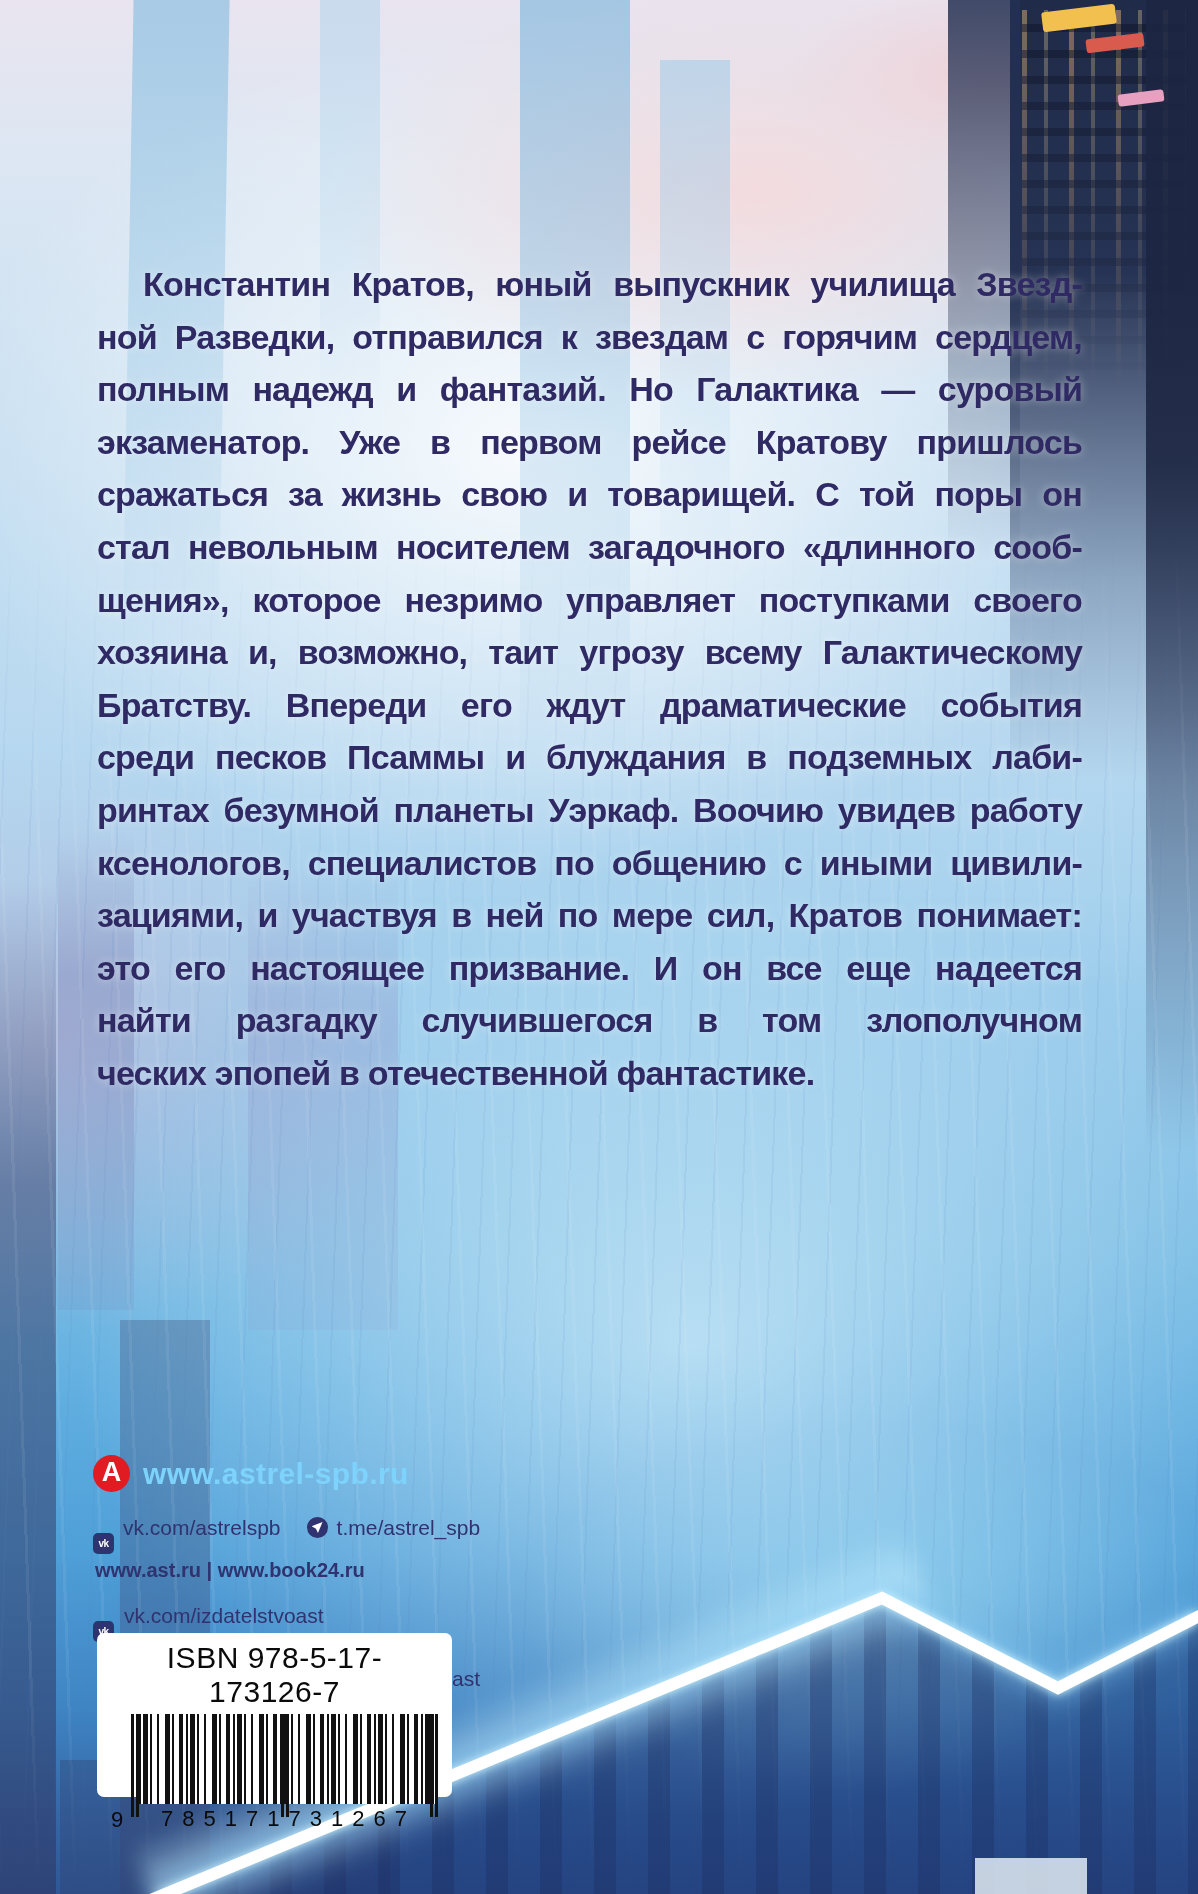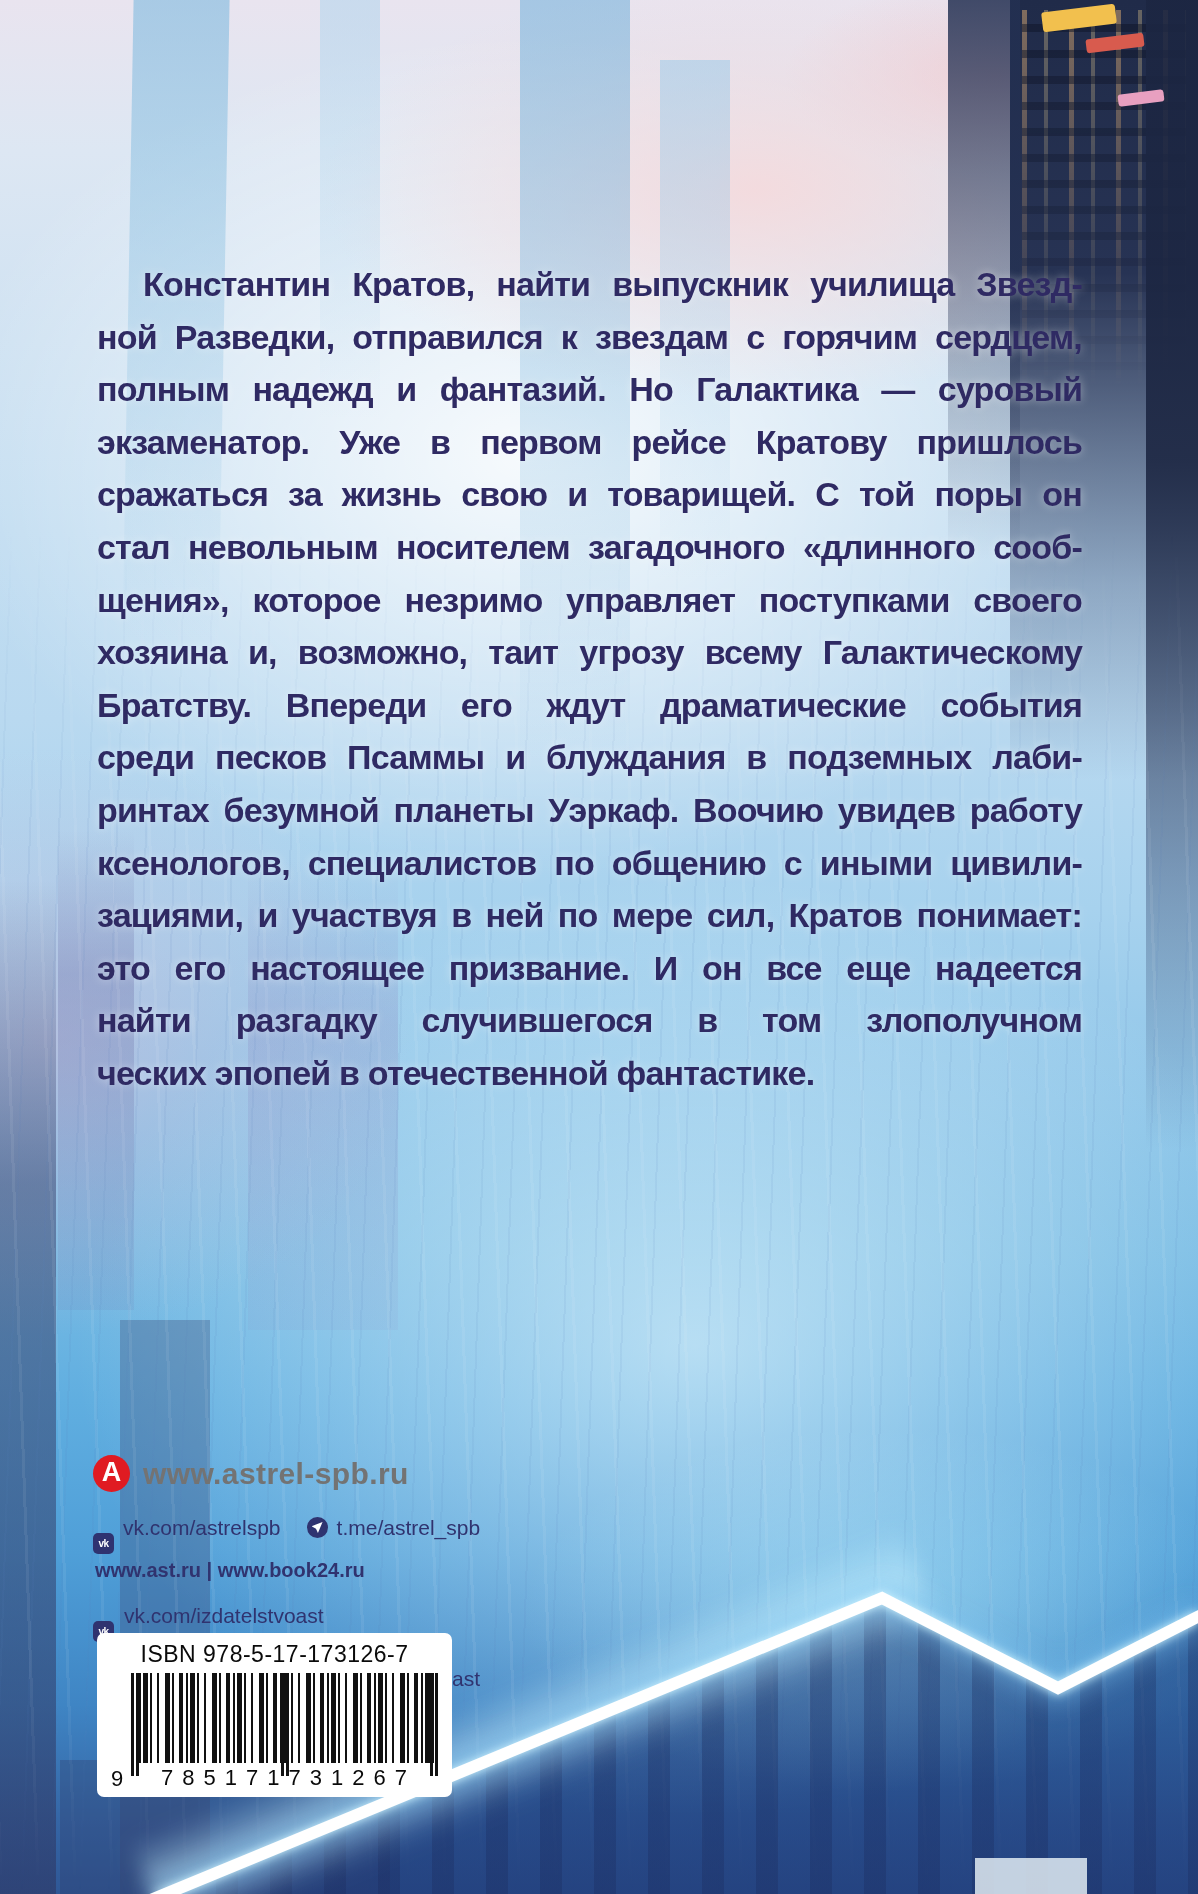--- a/index.html
+++ b/index.html
@@ -67,42 +67,42 @@
   .ann .jl{text-align:justify;text-align-last:justify;}
   .ann .ind{text-indent:46px;}
 
   
   .pub{position:absolute;left:93px;top:1455px;color:#30336f;}
   .prow{display:flex;align-items:center;}
   .row1{gap:13px;margin-bottom:9px;}
   .logoA{width:37px;height:37px;border-radius:50%;background:#e01b22;display:flex;
          align-items:center;justify-content:center;flex:0 0 auto;}
   .logoA span{color:#fff;font-weight:700;font-size:27px;line-height:1;transform:translateY(-1px);}
-  .site-main{font-size:30px;font-weight:700;letter-spacing:.4px;color:#737373;}
+  .site-main{font-size:30px;font-weight:700;letter-spacing:.4px;color:#7dd3fc;}
   .row2{gap:9px;margin-bottom:5px;font-size:21px;}
   .row2 .sep{width:8px;}
   .row3{margin-bottom:7px;font-size:20px;font-weight:700;padding-left:2px;}
   .row4{gap:10px;margin-bottom:10px;font-size:21px;}
   .row5{gap:10px;font-size:21px;justify-content:flex-end;}
   .ic{width:21px;height:21px;background:#2f3370;display:flex;align-items:center;
       justify-content:center;flex:0 0 auto;}
   .ic.sq{border-radius:5px;margin-top:32px;}
   .ic.rd{border-radius:50%;}
   .vk-letters{color:#fff;font-size:10px;font-weight:700;letter-spacing:-.5px;}
   .tg-plane{width:11px;height:11px;background:#fff;
             clip-path:polygon(0 38%,100% 0,58% 100%,40% 62%,0 38%);}
   .ok-person{display:flex;flex-direction:column;align-items:center;gap:1px;}
   .ok-head{width:6px;height:6px;border:2px solid #fff;border-radius:50%;}
   .ok-body{width:11px;height:6px;border:2px solid #fff;border-bottom:none;
            border-radius:6px 6px 0 0;}
 
   
   .isbn-box{position:absolute;left:97px;top:1633px;width:355px;height:164px;background:#fff;
             border-radius:7px;padding:8px 14px 0 14px;box-sizing:border-box;}
-  .isbn-label{text-align:center;font-size:23px;letter-spacing:.5px;color:#0a0a0a;font-weight:400;}
+  .isbn-label{text-align:center;font-size:30px;letter-spacing:.5px;color:#0a0a0a;font-weight:400;}
   .bc{display:flex;margin-top:5px;}
   .d9{font-size:22px;color:#0a0a0a;align-self:flex-end;width:20px;padding-bottom:1px;}
   .bars-wrap{flex:1;position:relative;height:120px;}
   .bars{position:absolute;left:8px;right:2px;top:0;height:90px;
     background:repeating-linear-gradient(90deg,
       #111 0 2px,#fff 2px 4px,#111 4px 9px,#fff 9px 11px,#111 11px 13px,#fff 13px 18px,
       #111 18px 20px,#fff 20px 26px,#111 26px 31px,#fff 31px 33px,#111 33px 35px,
       #fff 35px 40px,#111 40px 44px,#fff 44px 47px);}
   .guard{position:absolute;top:0;height:103px;width:8px;
          border-left:3px solid #111;border-right:3px solid #111;box-sizing:border-box;}
@@ -136,21 +136,21 @@
     <div class="streaks"></div>
     <div class="under"></div>
     <div class="tw panel-light"></div>
     <div class="beam"></div>
     <svg class="zigzag" width="1198" height="1894" viewBox="0 0 1198 1894">
       <polyline points="-60,1987 882,1598 1058,1688 1260,1585" fill="none" stroke="#ffffff" stroke-width="12" stroke-linejoin="miter"></polyline>
     </svg>
   </div>
 
   <div class="ann">
-    <p class="jl ind">Константин Кратов, найти выпускник училища Звезд-</p>
+    <p class="jl ind">Константин Кратов, юный выпускник училища Звезд-</p>
     <p class="jl">ной Разведки, отправился к звездам с горячим сердцем,</p>
     <p class="jl">полным надежд и фантазий. Но Галактика — суровый</p>
     <p class="jl">экзаменатор. Уже в первом рейсе Кратову пришлось</p>
     <p class="jl">сражаться за жизнь свою и товарищей. С той поры он</p>
     <p class="jl">стал невольным носителем загадочного «длинного сооб-</p>
     <p class="jl">щения», которое незримо управляет поступками своего</p>
     <p class="jl">хозяина и, возможно, таит угрозу всему Галактическому</p>
     <p class="jl">Братству. Впереди его ждут драматические события</p>
     <p class="jl">среди песков Псаммы и блуждания в подземных лаби-</p>
     <p class="jl">ринтах безумной планеты Уэркаф. Воочию увидев работу</p>

